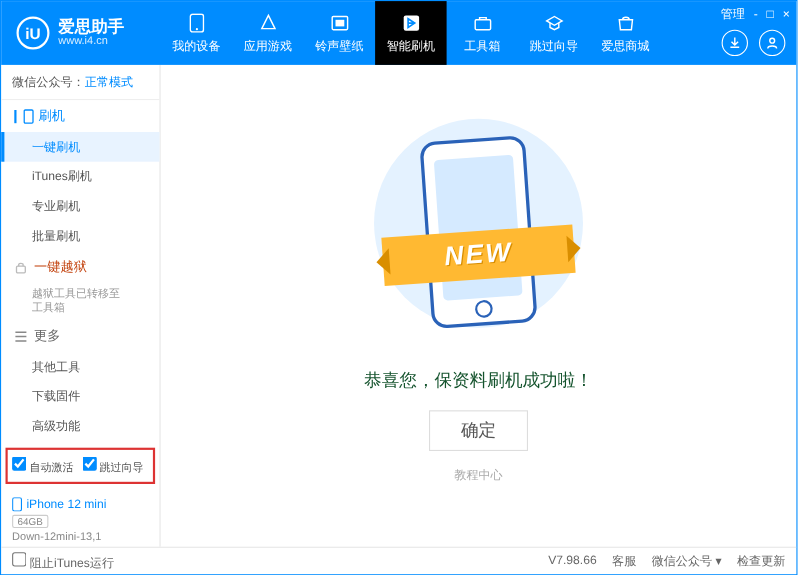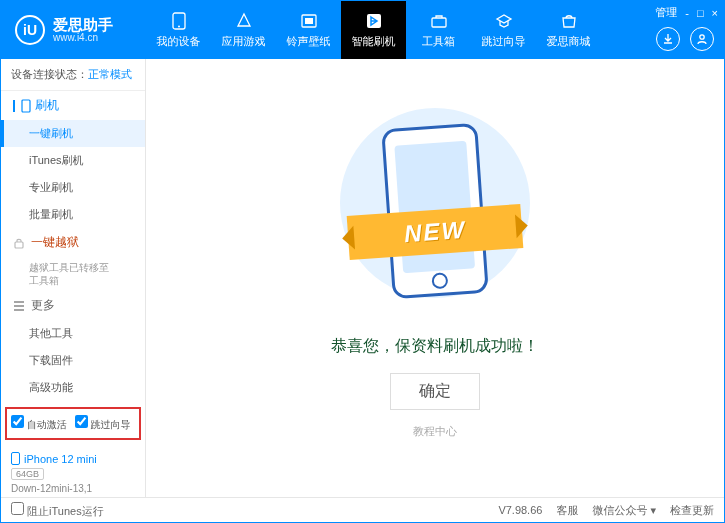--- a/index.html
+++ b/index.html
@@ -145,21 +145,21 @@
           <circle cx="6" cy="4" r="2.2" stroke="#fff" stroke-width="1.3" fill="none"></circle>
           <path d="M2 11 C2 8 10 8 10 11" stroke="#fff" stroke-width="1.3" fill="none"></path>
         </svg>
       </div>
   </div>
 </div>
 
 <div class="body">
   <div class="sidebar">
     <div class="status-row">
-      <span>设备连接状态：</span><span class="mode">正常模式</span>
+      <span>微信公众号：</span><span class="mode">正常模式</span>
     </div>
     <div class="section-head">
         <span class="bar"></span>
         <svg width="10" height="14" viewBox="0 0 10 14" style="margin-right:4px">
           <rect x="1" y="1" width="8" height="12" rx="1" fill="none" stroke="#008cff" stroke-width="1.2"></rect>
         </svg>
         <span>刷机</span>
       </div>
     <div class="sub-item active">一键刷机</div>
     <div class="sub-item">iTunes刷机</div>

